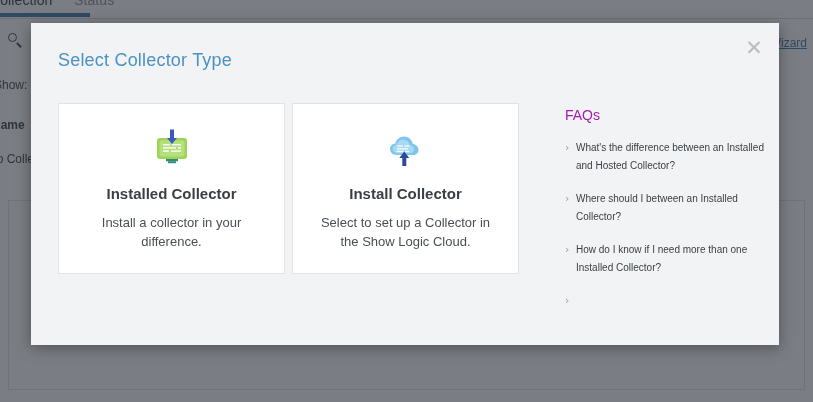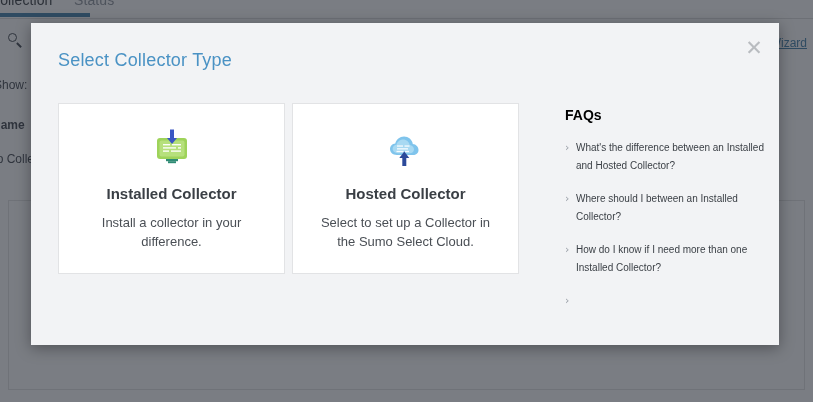--- a/index.html
+++ b/index.html
@@ -241,22 +241,22 @@
   }
 
   
   .faqs {
     margin-left: 46px;
     width: 222px;
     padding-top: 4px;
   }
   .faqs-heading {
     font-size: 14px;
-    color: #000000;
-    font-weight: bold;
+    color: #a21caf;
+    font-weight: normal;
     margin: 0 0 16px 0;
   }
   .faq-item {
     display: flex;
     align-items: flex-start;
     margin-bottom: 15px;
     cursor: pointer;
   }
   .faq-chevron {
     flex: 0 0 auto;
@@ -348,22 +348,22 @@
               <path d="M15 24.2 C11.6 24.2 9.6 22 9.6 19.8 C9.6 17.6 11.4 15.9 13.6 15.8 C14.3 12.8 17 10.6 20.1 10.6 C23.4 10.6 26.1 13 26.7 16.1 C29.1 16.3 31 18.2 31 20.6 C31 23 29.1 24.2 26.9 24.2 Z" fill="#a8d9f2"></path>
               <rect x="14" y="16.4" width="6" height="1.3" fill="#ffffff" opacity="0.9"></rect>
               <rect x="21.5" y="16.4" width="5" height="1.3" fill="#ffffff" opacity="0.9"></rect>
               <rect x="14" y="19.2" width="11" height="1.3" fill="#ffffff" opacity="0.9"></rect>
               <rect x="13.5" y="21.8" width="7" height="1.3" fill="#ffffff" opacity="0.9"></rect>
               <rect x="22" y="21.8" width="4" height="1.3" fill="#ffffff" opacity="0.9"></rect>
               <rect x="19.3" y="28" width="4" height="9" fill="#2c4a9a"></rect>
               <polygon points="16.3,29 26.3,29 21.3,22.5" fill="#2c4a9a"></polygon>
             </svg>
           </div>
-          <div class="card-title">Hosted Collector</div>
-          <div class="card-desc">Select to set up a Collector in the Sumo Select Cloud.</div>
+          <div class="card-title">Install Collector</div>
+          <div class="card-desc">Select to set up a Collector in the Show Logic Cloud.</div>
         </div>
 
       </div>
 
       <div class="faqs">
         <div class="faqs-heading">FAQs</div>
 
         <div class="faq-item">
           <span class="faq-chevron">›</span>
           <span class="faq-text">What's the difference between an Installed and Hosted Collector?</span>

